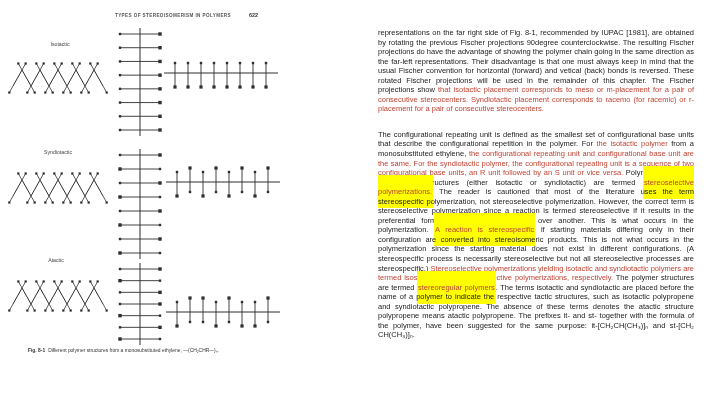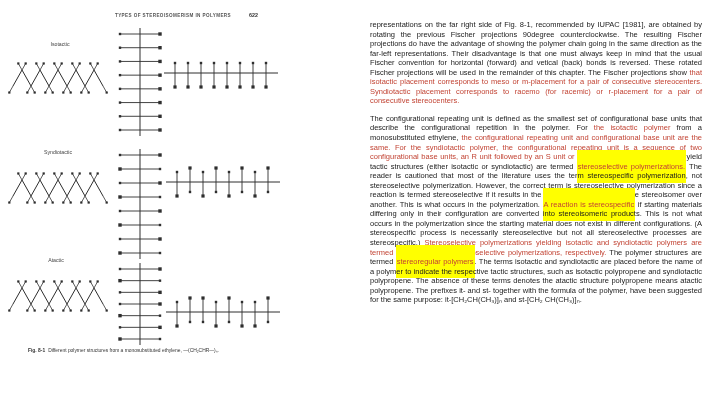--- a/index.html
+++ b/index.html
@@ -10,21 +10,21 @@
   #running-head{position:absolute;left:98px;top:13px;width:150px;text-align:center;
                 font-size:4.6px;letter-spacing:.4px;color:#555;font-weight:bold;}
   #page-num{position:absolute;left:249px;top:12px;font-size:5.4px;font-weight:bold;color:#333;}
   .fig-label{position:absolute;text-align:center;font-size:5.2px;color:#444;}
   .fig-svg{position:absolute;}
   #fig-caption{position:absolute;left:28px;top:347px;width:290px;font-size:4.9px;color:#333;}
   #fig-caption b{margin-right:3px;}
   
   #right-page{position:absolute;left:361px;top:0;width:353px;height:404px;}
   #text-col{position:absolute;left:1px;top:12px;width:348px;}
-  .para{margin:8px;font-size:7.5px;line-height:9.55px;text-align:justify;}
+  .para{margin:16px;font-size:7.5px;line-height:9.55px;text-align:justify;}
   .seg-n{}
   .seg-r{}
   .seg-h{padding:12px 1px;}
   svg{display:block;}
 </style>
 </head>
 <body>
 
 <div id="spread">
 

